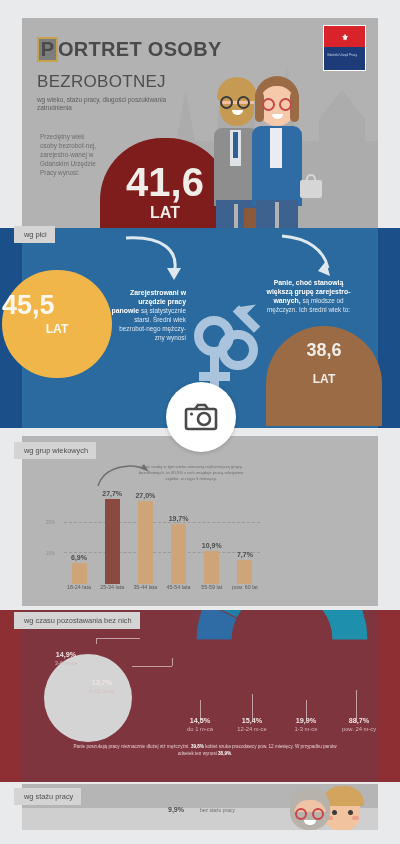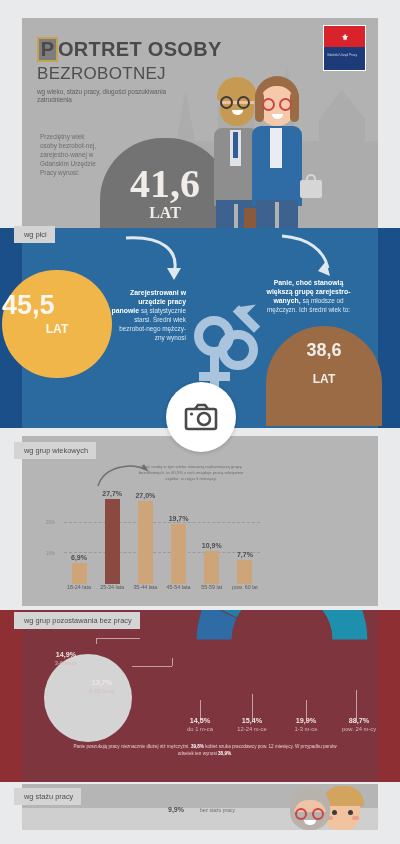--- a/index.html
+++ b/index.html
@@ -17,25 +17,25 @@
       52% 55%,56% 18%,60% 55%,70% 55%,70% 44%,80% 30%,90% 44%,90% 55%,100% 55%,100% 100%);opacity:.55;}
   .logo{position:absolute;right:12px;top:7px;width:43px;height:46px;background:#ffffff;padding:1px;box-sizing:border-box;}
   .logo .crest{height:21px;background:#d8232a;position:relative;}
   .logo .crest .cr{position:absolute;left:50%;top:50%;transform:translate(-50%,-50%);color:#fff;font-size:8px;letter-spacing:-1px;font-weight:bold;}
   .logo .name{height:23px;background:#1c3b78;color:#cbd6ea;font-size:3.2px;line-height:4.6px;padding:6px 3px;box-sizing:border-box;}
   .title-wrap{position:absolute;left:15px;top:18px;}
   .pframe{display:inline-block;width:21px;height:25px;border:2.5px solid #c5a24e;background:#7d7d7d;
      vertical-align:-6px;text-align:center;box-sizing:border-box;}
   .pframe span{color:#4a4a4a;font-size:20px;font-weight:bold;line-height:20px;}
   .t1{display:inline-block;color:#4a4a4a;font-size:20px;font-weight:bold;letter-spacing:.3px;vertical-align:-6px;}
-  .t2{color:#4e4e4e;font-size:17px;letter-spacing:.3px;margin-top:2px;}
+  .t2{color:#4e4e4e;font-size:17px;letter-spacing:.3px;margin-top:10px;}
   .t3{color:#5d5d5d;font-size:6.4px;line-height:8.4px;margin-top:4px;max-width:150px;}
   .blurb1{position:absolute;left:18px;top:114px;width:62px;color:#6d6d6d;font-size:6.4px;line-height:9px;}
-  .blob-age{position:absolute;left:78px;top:120px;width:130px;height:110px;background:#737373;
-     border-radius:62px 62px 6px 6px;font-family:Liberation Serif, serif;}
+  .blob-age{position:absolute;left:78px;top:120px;width:130px;height:110px;background:#7f1d1d;
+     border-radius:62px 62px 6px 6px;}
   .blob-age .num{position:absolute;left:0;right:0;top:22px;text-align:center;color:#f0ece7;font-size:40px;font-weight:bold;}
   .blob-age .unit{position:absolute;left:0;right:0;top:66px;text-align:center;color:#f0ece7;font-size:16px;font-weight:bold;}
 
   
   .ppl1{position:absolute;left:186px;top:52px;width:130px;height:182px;}
   .ppl1 .manBody{position:absolute;left:6px;top:58px;width:44px;height:78px;background:#8e8e8e;border-radius:8px 8px 0 0;}
   .ppl1 .manShirt{position:absolute;left:22px;top:60px;width:11px;height:36px;background:#dfe3e8;}
   .ppl1 .manTie{position:absolute;left:25px;top:62px;width:5px;height:26px;background:#2f5f96;}
   .ppl1 .manLegs{position:absolute;left:8px;top:130px;width:40px;height:44px;background:#3d6290;}
   .ppl1 .manLegGap{position:absolute;left:26px;top:134px;width:4px;height:40px;background:#b2b2b2;}
@@ -339,21 +339,21 @@
     <div class="s">1-3 m-ce</div>
   </div>
   <div class="dl" style="left:326px;top:708px;width:66px;">
     <div class="p">88,7%</div>
     <div class="s">pow. 24 m-cy</div>
   </div>
 
   <div class="note4">
     <span>Panie poszukują pracy nieznacznie dłużej niż mężczyźni. </span><b>39,8%</b><span> kobiet szuka pracodawcy pow. 12 miesięcy. W przypadku panów odsetek ten wynosi </span><b>38,9%</b><span>.</span>
   </div>
-  <div class="tab" style="left:14px;top:612px;">wg grup pozostawania bez pracy</div>
+  <div class="tab" style="left:14px;top:612px;">wg czasu pozostawania bez nich</div>
 
   <div class="sec5">
     <div class="strip"></div>
   </div>
   <div class="s5val">9,9%</div>
   <div class="s5lab">bez stażu pracy</div>
   <div class="ppl4">
     <div class="h2"></div>
       <div class="hr2"></div>
     <div class="e21"></div>

